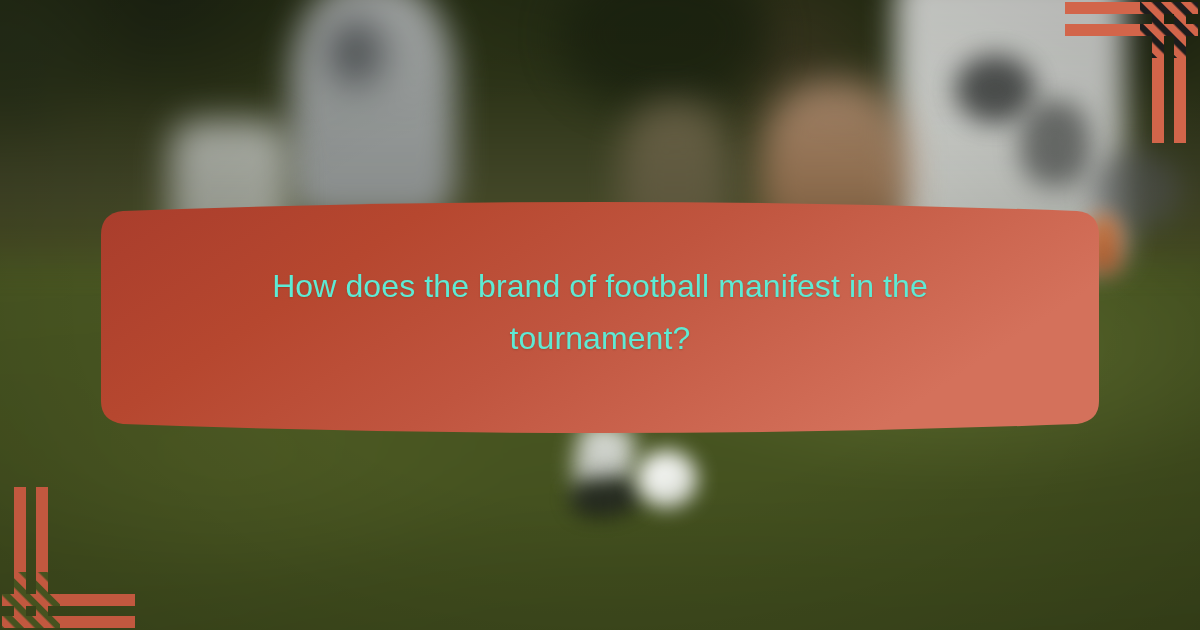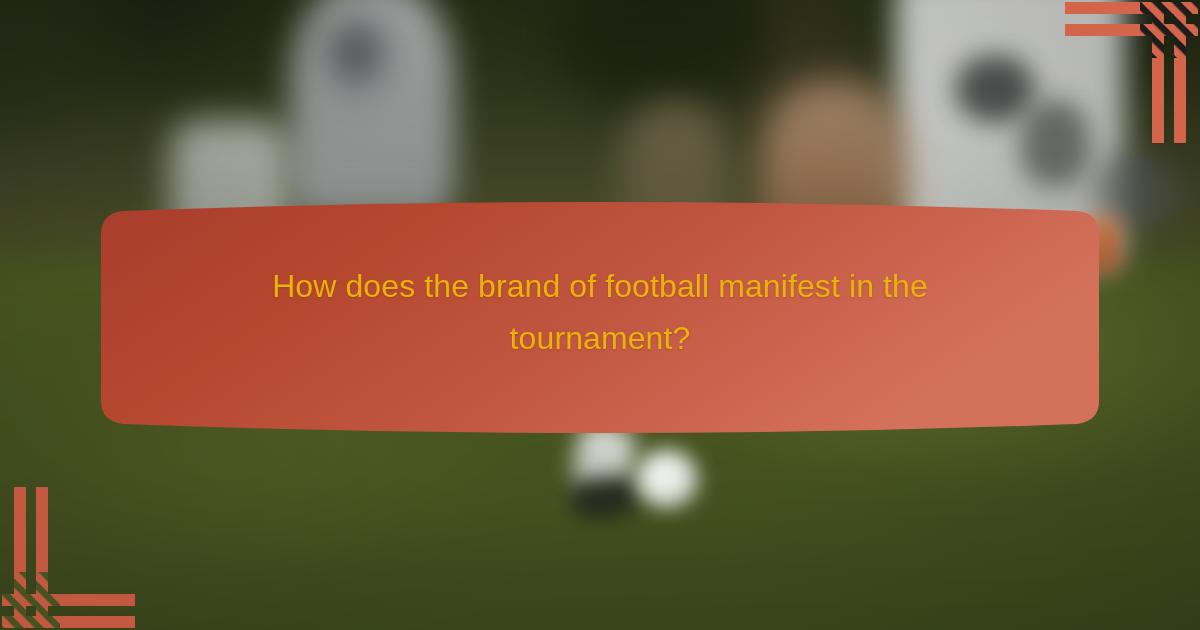--- a/index.html
+++ b/index.html
@@ -163,21 +163,21 @@
 
   .card-text {
     position:absolute;
     left:0; right:0; top:0; bottom:0;
     display:flex;
     align-items:center;
     justify-content:center;
     padding:46px 74px 52px;
   }
   .card-text p {
-    color:#eab308;
+    color:#5eead4;
     font-size:32px;
     font-weight:400;
     line-height:1.62;
     text-align:center;
     letter-spacing:.1px;
     max-width:740px;
     text-shadow:0 1px 2px rgba(90,25,10,.22);
   }
 </style>
 </head>

